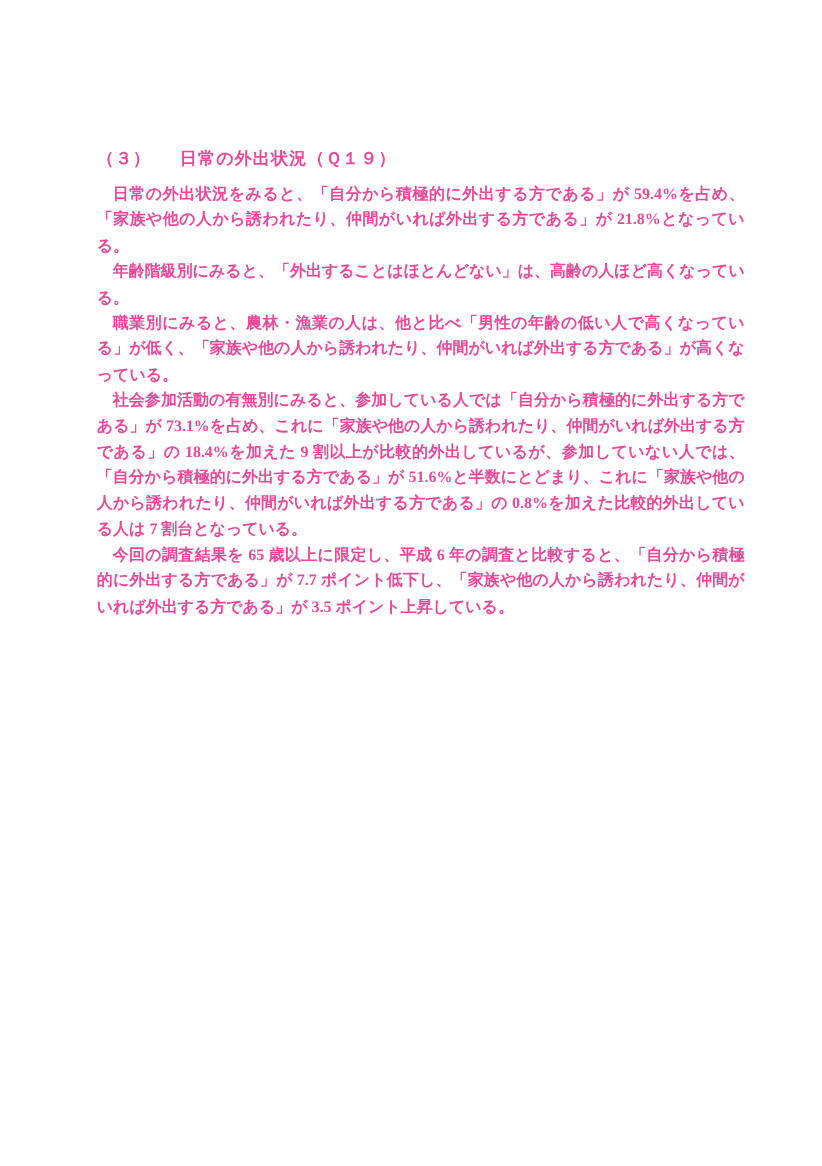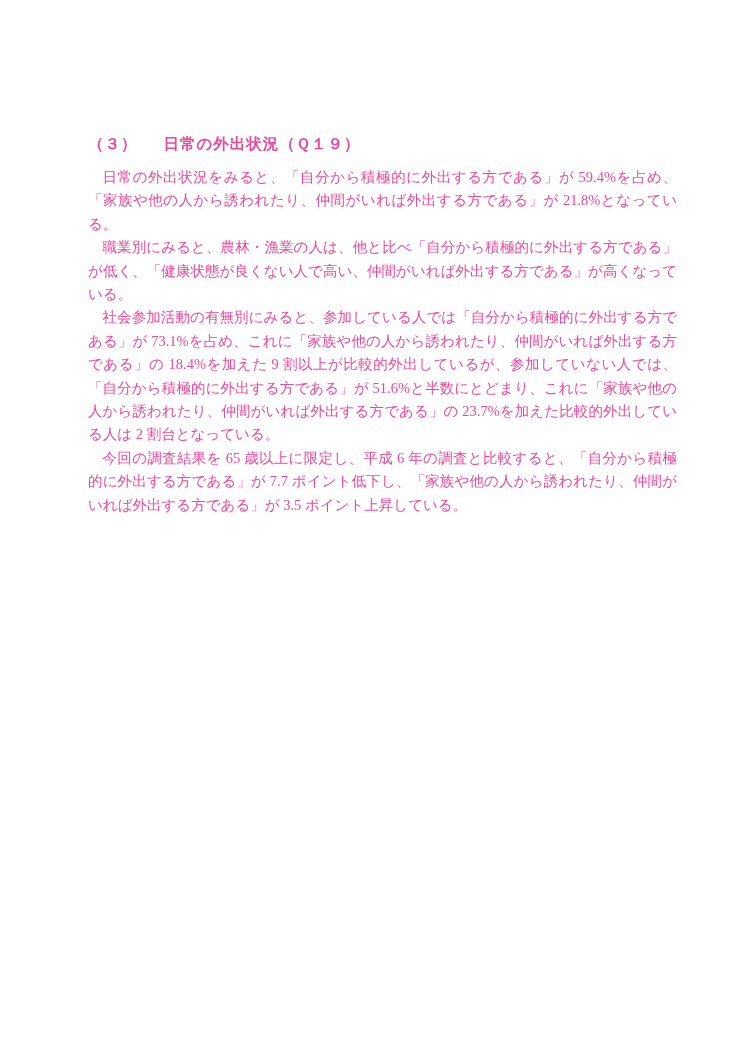--- a/index.html
+++ b/index.html
@@ -39,31 +39,33 @@
     line-height: 23.4px;
   }
   .doc-body p {
     margin: 0;
     padding: 0;
     text-indent: 1em;
     text-align: justify;
     text-justify: inter-ideograph;
     word-break: break-all;
     overflow-wrap: break-word;
+    font-weight: bold;
   }
 </style>
 </head>
 <body>
 
 <div class="page">
 
   <h2 class="section-heading">
     <span class="section-number">（３）</span><span>日常の外出状況（Ｑ１９）</span>
   </h2>
 
   <div class="doc-body">
     <p>日常の外出状況をみると、「自分から積極的に外出する方である」が 59.4%を占め、「家族や他の人から誘われたり、仲間がいれば外出する方である」が 21.8%となっている。</p>
-    <p>職業別にみると、農林・漁業の人は、他と比べ「自分から積極的に外出する方である」が低く、「健康状態が良くない人で高い、仲間がいれば外出する方である」が高くなっている。</p>
-    <p>社会参加活動の有無別にみると、参加している人では「自分から積極的に外出する方である」が 73.1%を占め、これに「家族や他の人から誘われたり、仲間がいれば外出する方である」の 18.4%を加えた 9 割以上が比較的外出しているが、参加していない人では、「自分から積極的に外出する方である」が 51.6%と半数にとどまり、これに「家族や他の人から誘われたり、仲間がいれば外出する方である」の 23.7%を加えた比較的外出している人は 2 割台となっている。</p>
+    <p>年齢階級別にみると、「外出することはほとんどない」は、高齢の人ほど高くなっている。</p>
+    <p>職業別にみると、農林・漁業の人は、他と比べ「男性の年齢の低い人で高くなっている」が低く、「家族や他の人から誘われたり、仲間がいれば外出する方である」が高くなっている。</p>
+    <p>社会参加活動の有無別にみると、参加している人では「自分から積極的に外出する方である」が 73.1%を占め、これに「家族や他の人から誘われたり、仲間がいれば外出する方である」の 18.4%を加えた 9 割以上が比較的外出しているが、参加していない人では、「自分から積極的に外出する方である」が 51.6%と半数にとどまり、これに「家族や他の人から誘われたり、仲間がいれば外出する方である」の 0.8%を加えた比較的外出している人は 7 割台となっている。</p>
     <p>今回の調査結果を 65 歳以上に限定し、平成 6 年の調査と比較すると、「自分から積極的に外出する方である」が 7.7 ポイント低下し、「家族や他の人から誘われたり、仲間がいれば外出する方である」が 3.5 ポイント上昇している。</p>
   </div>
 
 </div>
 
 </body></html>

